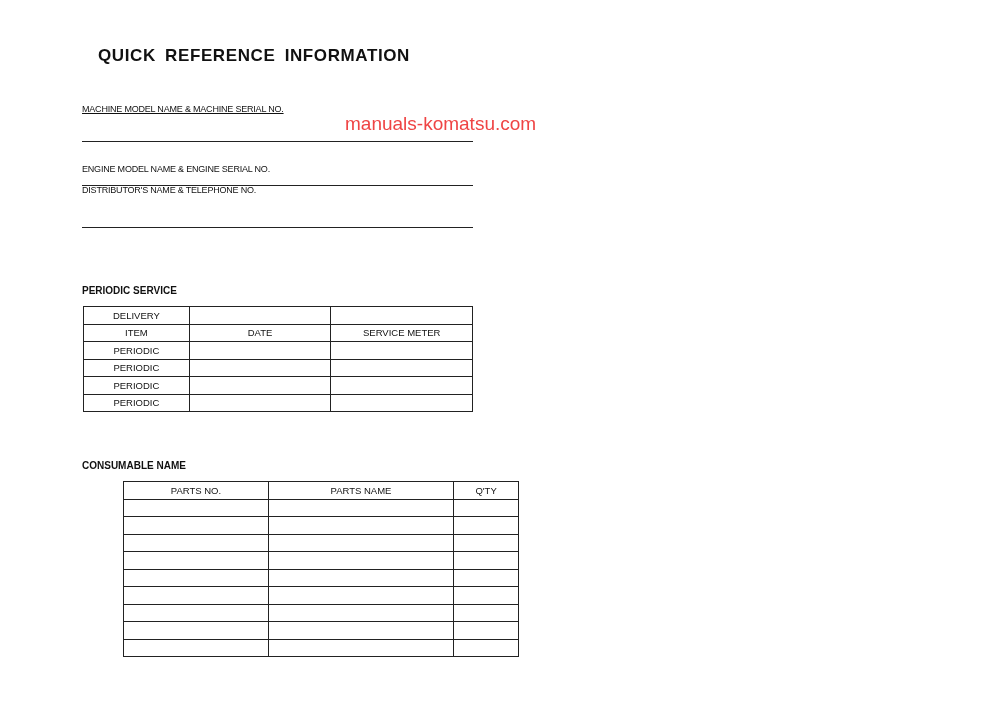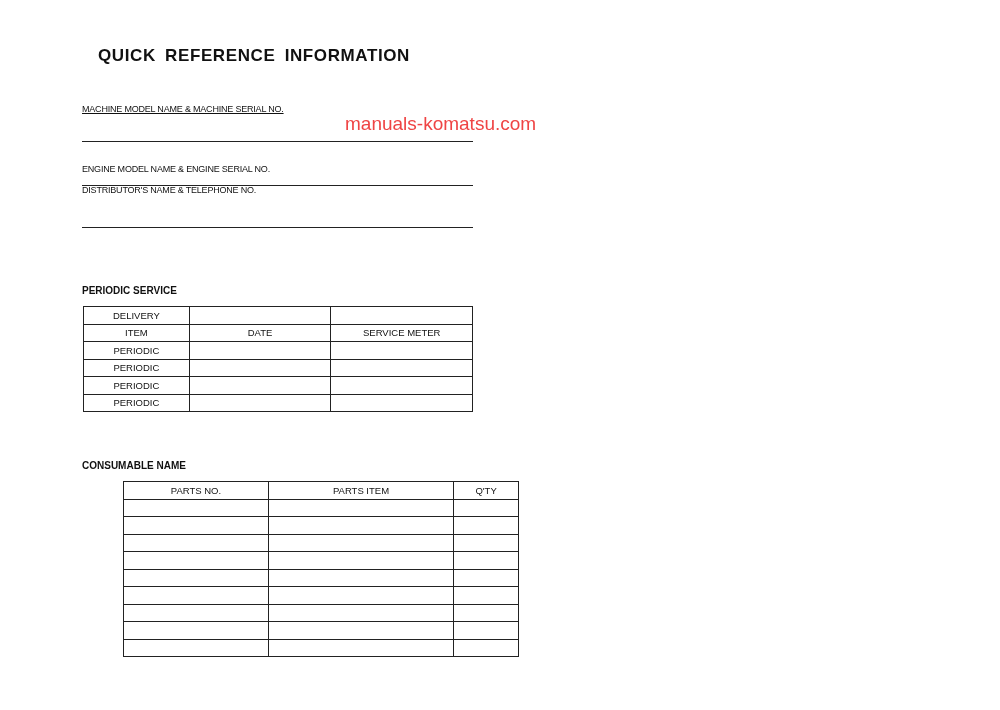--- a/index.html
+++ b/index.html
@@ -75,21 +75,21 @@
 <div class="section" style="top:460px;">CONSUMABLE NAME</div>
 <table id="parts">
   <colgroup>
       <col style="width:143px">
       <col style="width:183px">
       <col style="width:64px">
     </colgroup>
   <tbody>
       <tr>
     <th>PARTS NO.</th>
-    <th>PARTS ITEM</th>
+    <th>PARTS NAME</th>
     <th>Q'TY</th>
   </tr>
   </tbody>
     <tbody id="parts-body">
       <tr>
         <td></td>
         <td></td>
         <td></td>
       </tr>
       <tr>

